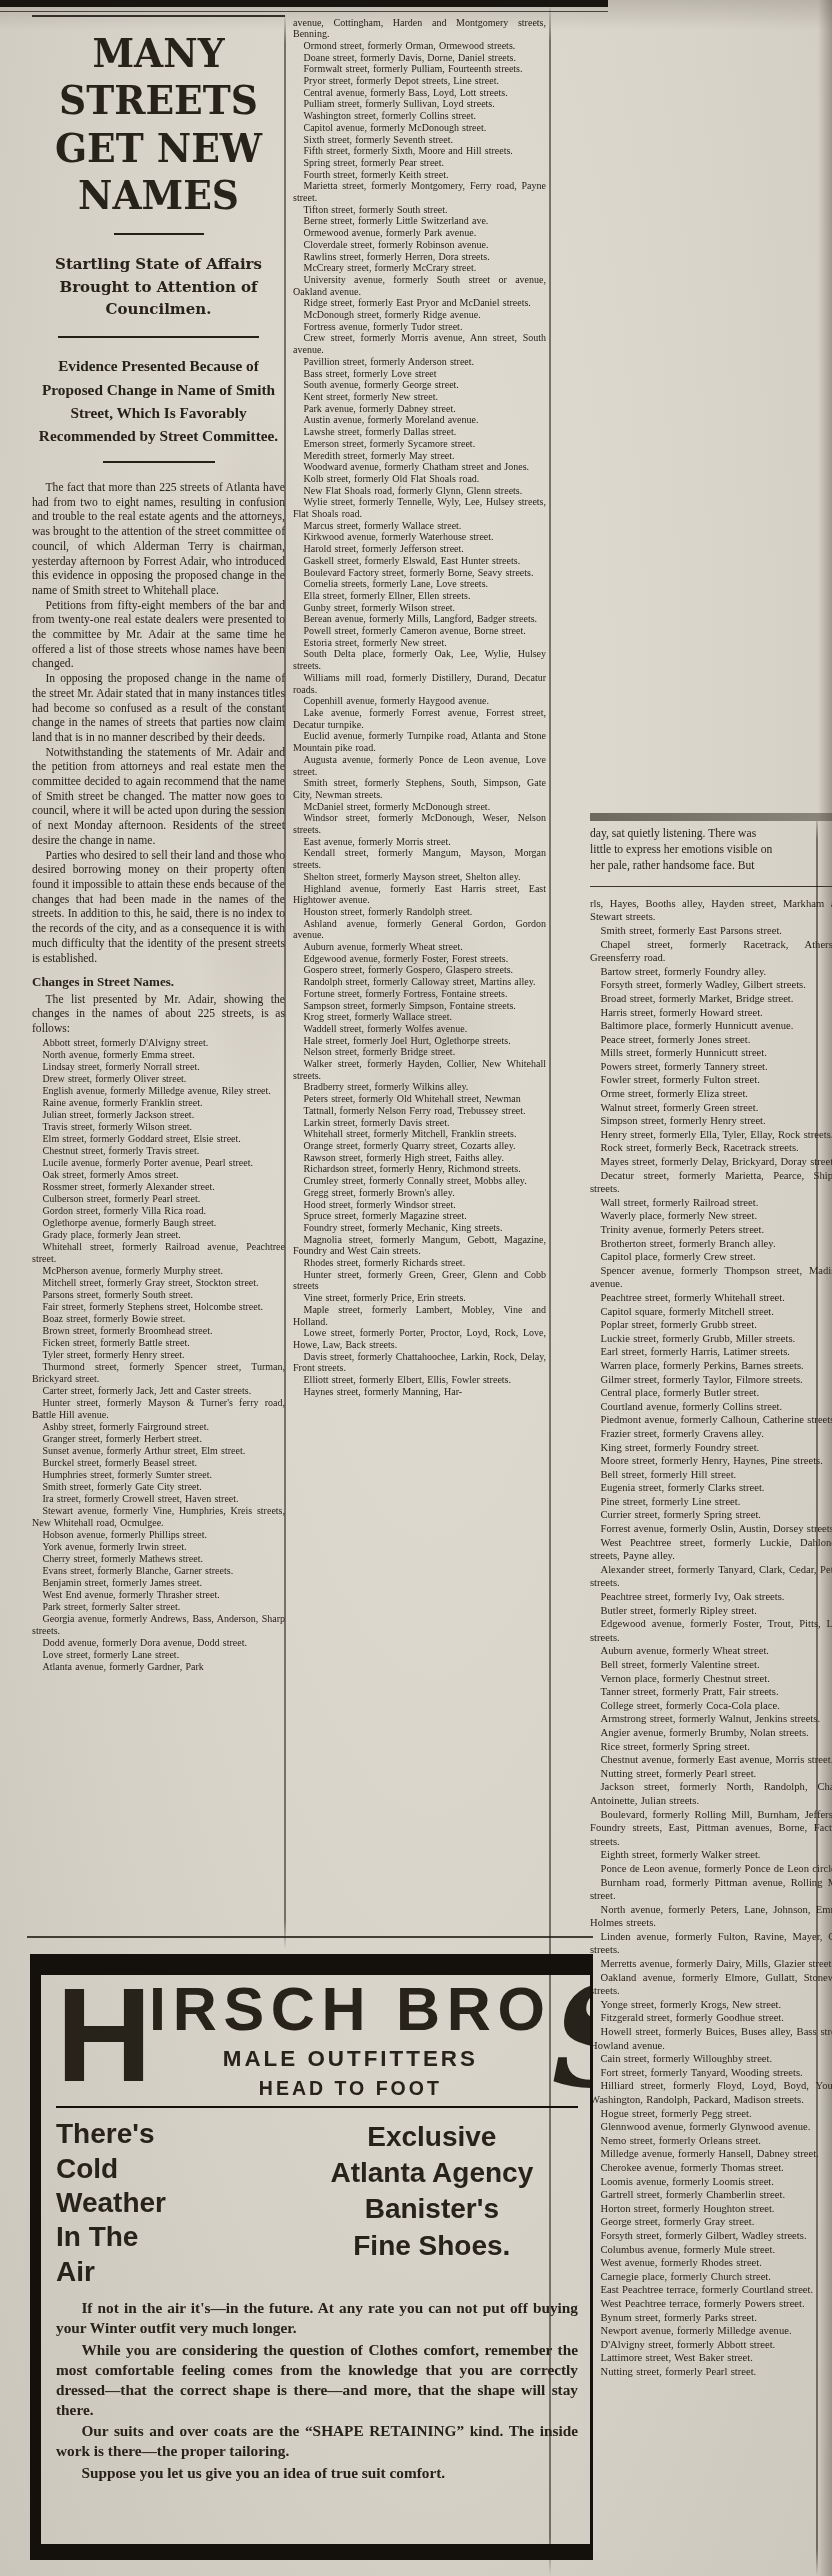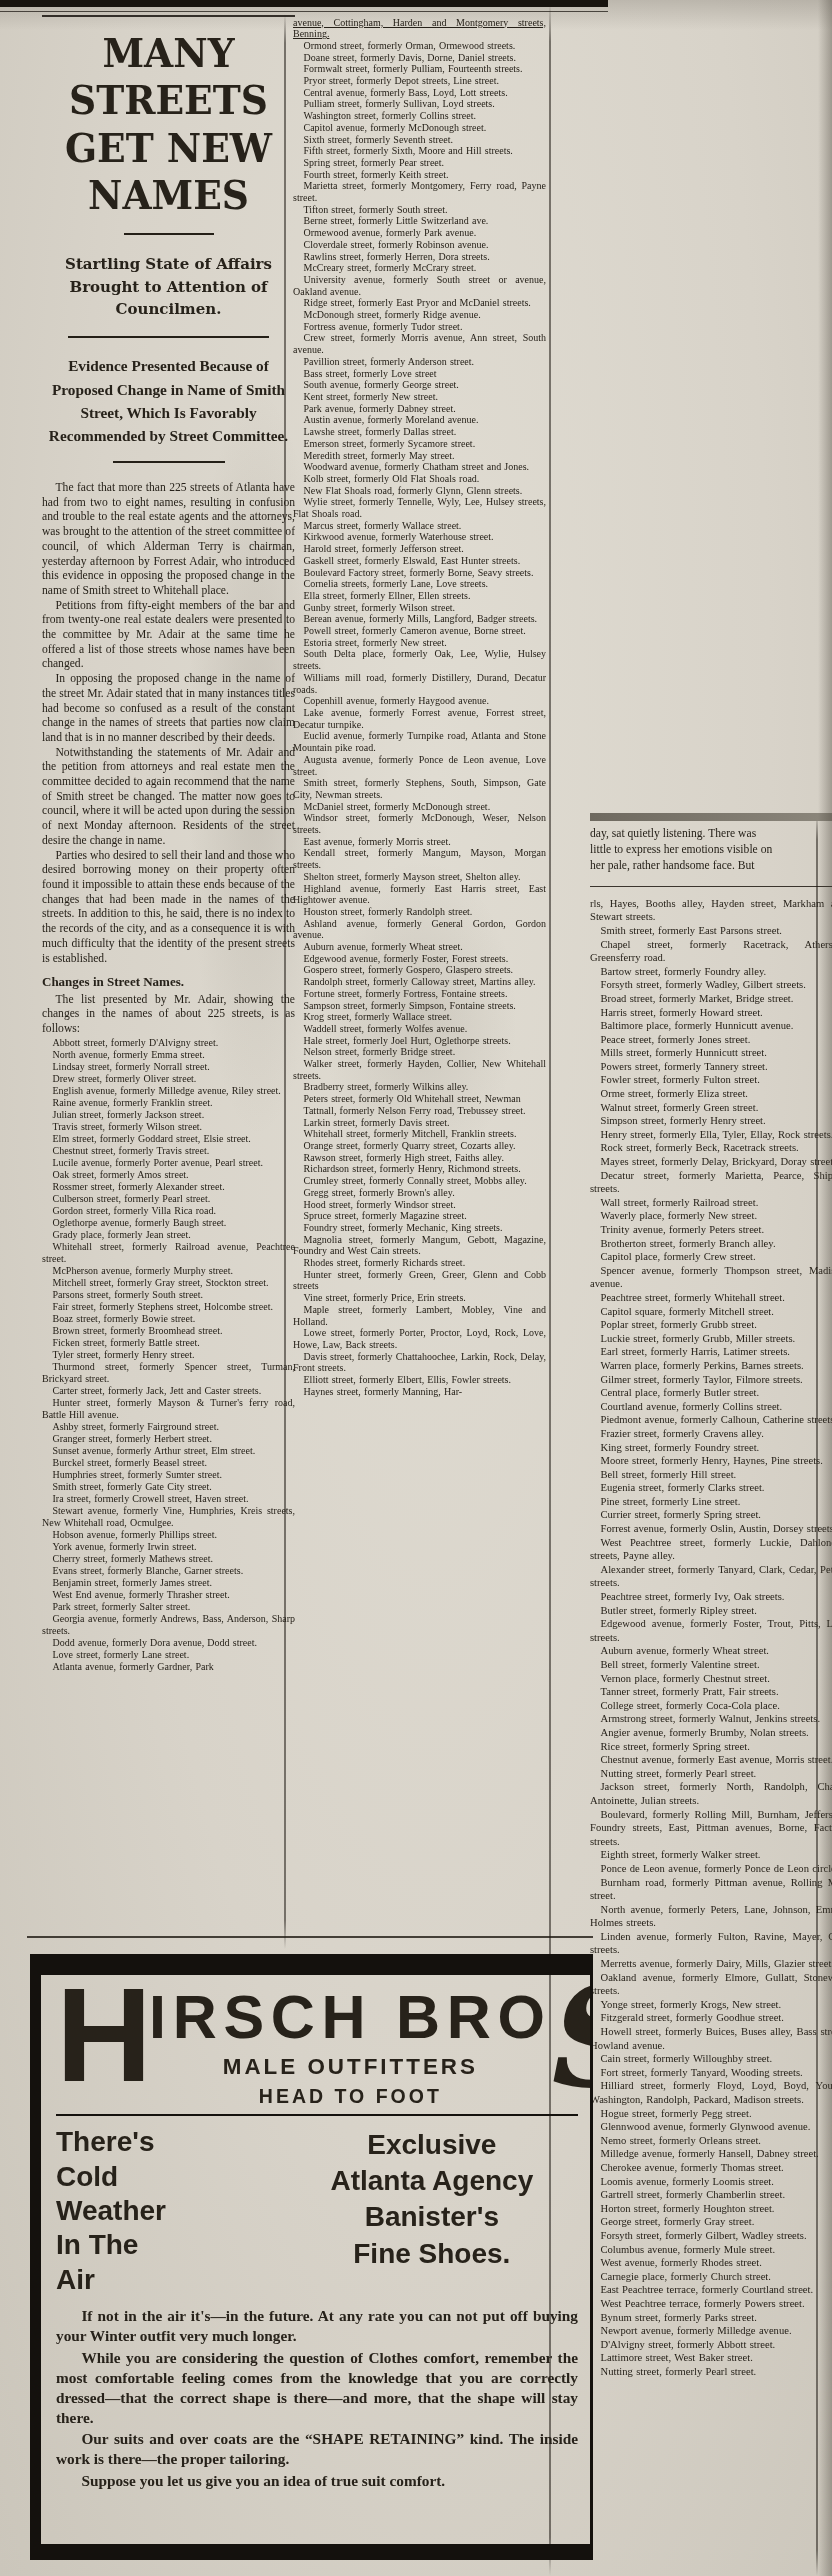--- a/index.html
+++ b/index.html
@@ -22,21 +22,21 @@
   .topbar  { position:absolute; left:0; top:0; width:608px; height:6.7px; background:#18140f; }
   .topline { position:absolute; left:0; top:10.5px; width:608px; height:1.5px; background:rgba(30,26,20,.75); }
 
   .vrule { position:absolute; width:1.5px;
     background:linear-gradient(180deg, rgba(35,30,24,0), rgba(35,30,24,.55) 1.5%, rgba(35,30,24,.55) 98.5%, rgba(35,30,24,0)); }
   .v1 { left:284px; top:13.5px;   height:1935px; }
   .v2 { left:549px; top:3px;    height:2573px; }
   .v3 { left:816px; top:813px; height:1763px; }
 
   .col { position:absolute; overflow:hidden; }
-  .col-left  { left:42px;  top:15px;   width:253px; height:1935px; }
+  .col-left  { left:32px;  top:15px;   width:253px; height:1935px; }
   .col-mid   { left:293px; top:16.5px;   width:253px; height:1933px; }
   .col-right { left:590px; top:813px; width:256px; height:1763px; }
 
   .head-rule { height:2.2px; background:rgba(25,20,15,.85); margin-bottom:12px; }
   .headline { margin:0; text-align:center; font-family:"DejaVu Serif","Liberation Serif",serif;
     font-weight:bold; font-size:40px; line-height:1.18; letter-spacing:0px;
     transform:scaleX(.94); transform-origin:center; }
   .headline span { display:block; }
   .rule { background:#241f17; height:2.2px; }
   .rule-a { width:90px; margin:15px auto 18px; }
@@ -45,37 +45,37 @@
   .rule-b { width:201px; margin:15px auto 16.5px; }
   .deck { margin:0 3px; text-align:center; font-weight:bold; font-size:15.3px; line-height:1.52; }
   .rule-c { width:112px; margin:13.5px auto 18px; }
 
   .bodyp { margin:0; font-size:11.6px; line-height:14.7px; text-align:justify; text-indent:13.5px; }
   .secthead { margin:7.5px 0 3px; text-align:left; font-weight:bold; font-size:13px; }
   .intro { margin:0; font-size:11.6px; line-height:14.7px; text-align:justify; text-indent:13.5px; }
 
   .entry { margin:0; font-size:10px; line-height:12px; text-align:justify; text-indent:10.5px; word-spacing:0.7px; }
   .col-mid  .entry { line-height:11.7px; }
-  .col-mid  .entry:first-child { text-indent:0;text-decoration:underline; }
+  .col-mid  .entry:first-child { text-indent:0; }
   .entries3 .entry { font-size:10.6px; line-height:13.6px; }
   .entries3 .entry:first-child { text-indent:0; }
 
   .frag-band { height:8.2px; background:linear-gradient(90deg,#6e695f,#8d887d); margin-bottom:5.2px; }
   .fragline { margin:0; font-size:11.6px; line-height:16px; text-align:justify; }
   .rule-full { height:1.5px; background:rgba(30,25,18,.85); margin:11.2px 0 9.7px; }
 
   .ad-toprule { position:absolute; left:27px; top:1936px; width:566px; height:2.2px; background:rgba(30,25,18,.8); }
   .ad { position:absolute; left:30px; top:1954px; width:563px; height:606px; box-sizing:border-box;
     border-left:11.2px solid #14110d; border-right:3.7px solid #14110d;
     border-top:21px solid #14110d; border-bottom:16.5px solid #14110d;
     padding:6px 12px 3px 15px; overflow:hidden; }
   .brand-row { display:flex; align-items:flex-start; justify-content:space-between; }
   .brand-h { font-family:"Liberation Sans","DejaVu Sans",sans-serif; font-weight:bold;
     font-size:133px; line-height:.82; letter-spacing:-3px; }
-  .brand-center { flex:1; text-align:center; padding-top:0px;margin-top:8px; }
+  .brand-center { flex:1; text-align:center; padding-top:0px; }
   .brand-mid { font-family:"Liberation Sans","DejaVu Sans",sans-serif; font-weight:bold;
     font-size:61px; line-height:.95; letter-spacing:6.7px; white-space:nowrap; }
   .ad-sub1 { font-family:"Liberation Sans",sans-serif; font-weight:bold; font-size:22.4px; letter-spacing:3px; margin-top:7.5px; }
   .ad-sub2 { font-family:"Liberation Sans",sans-serif; font-weight:bold; font-size:19.5px; letter-spacing:3px; margin-top:4.5px; }
   .ad-sub3 { font-family:"Liberation Sans",sans-serif; font-weight:bold; font-size:25px; letter-spacing:1.5px; margin-top:6px; }
   .brand-s { font-family:"DejaVu Serif",serif; font-weight:bold; font-style:italic;
     font-size:138px; line-height:.82; }
   .ad-rule { height:2.2px; background:#14110d; margin:6px 0 9px; }
   .promo { display:flex; }
   .promo-left  { width:44%; font-family:"Liberation Sans",sans-serif; font-weight:bold; font-size:28px; line-height:1.23; }

